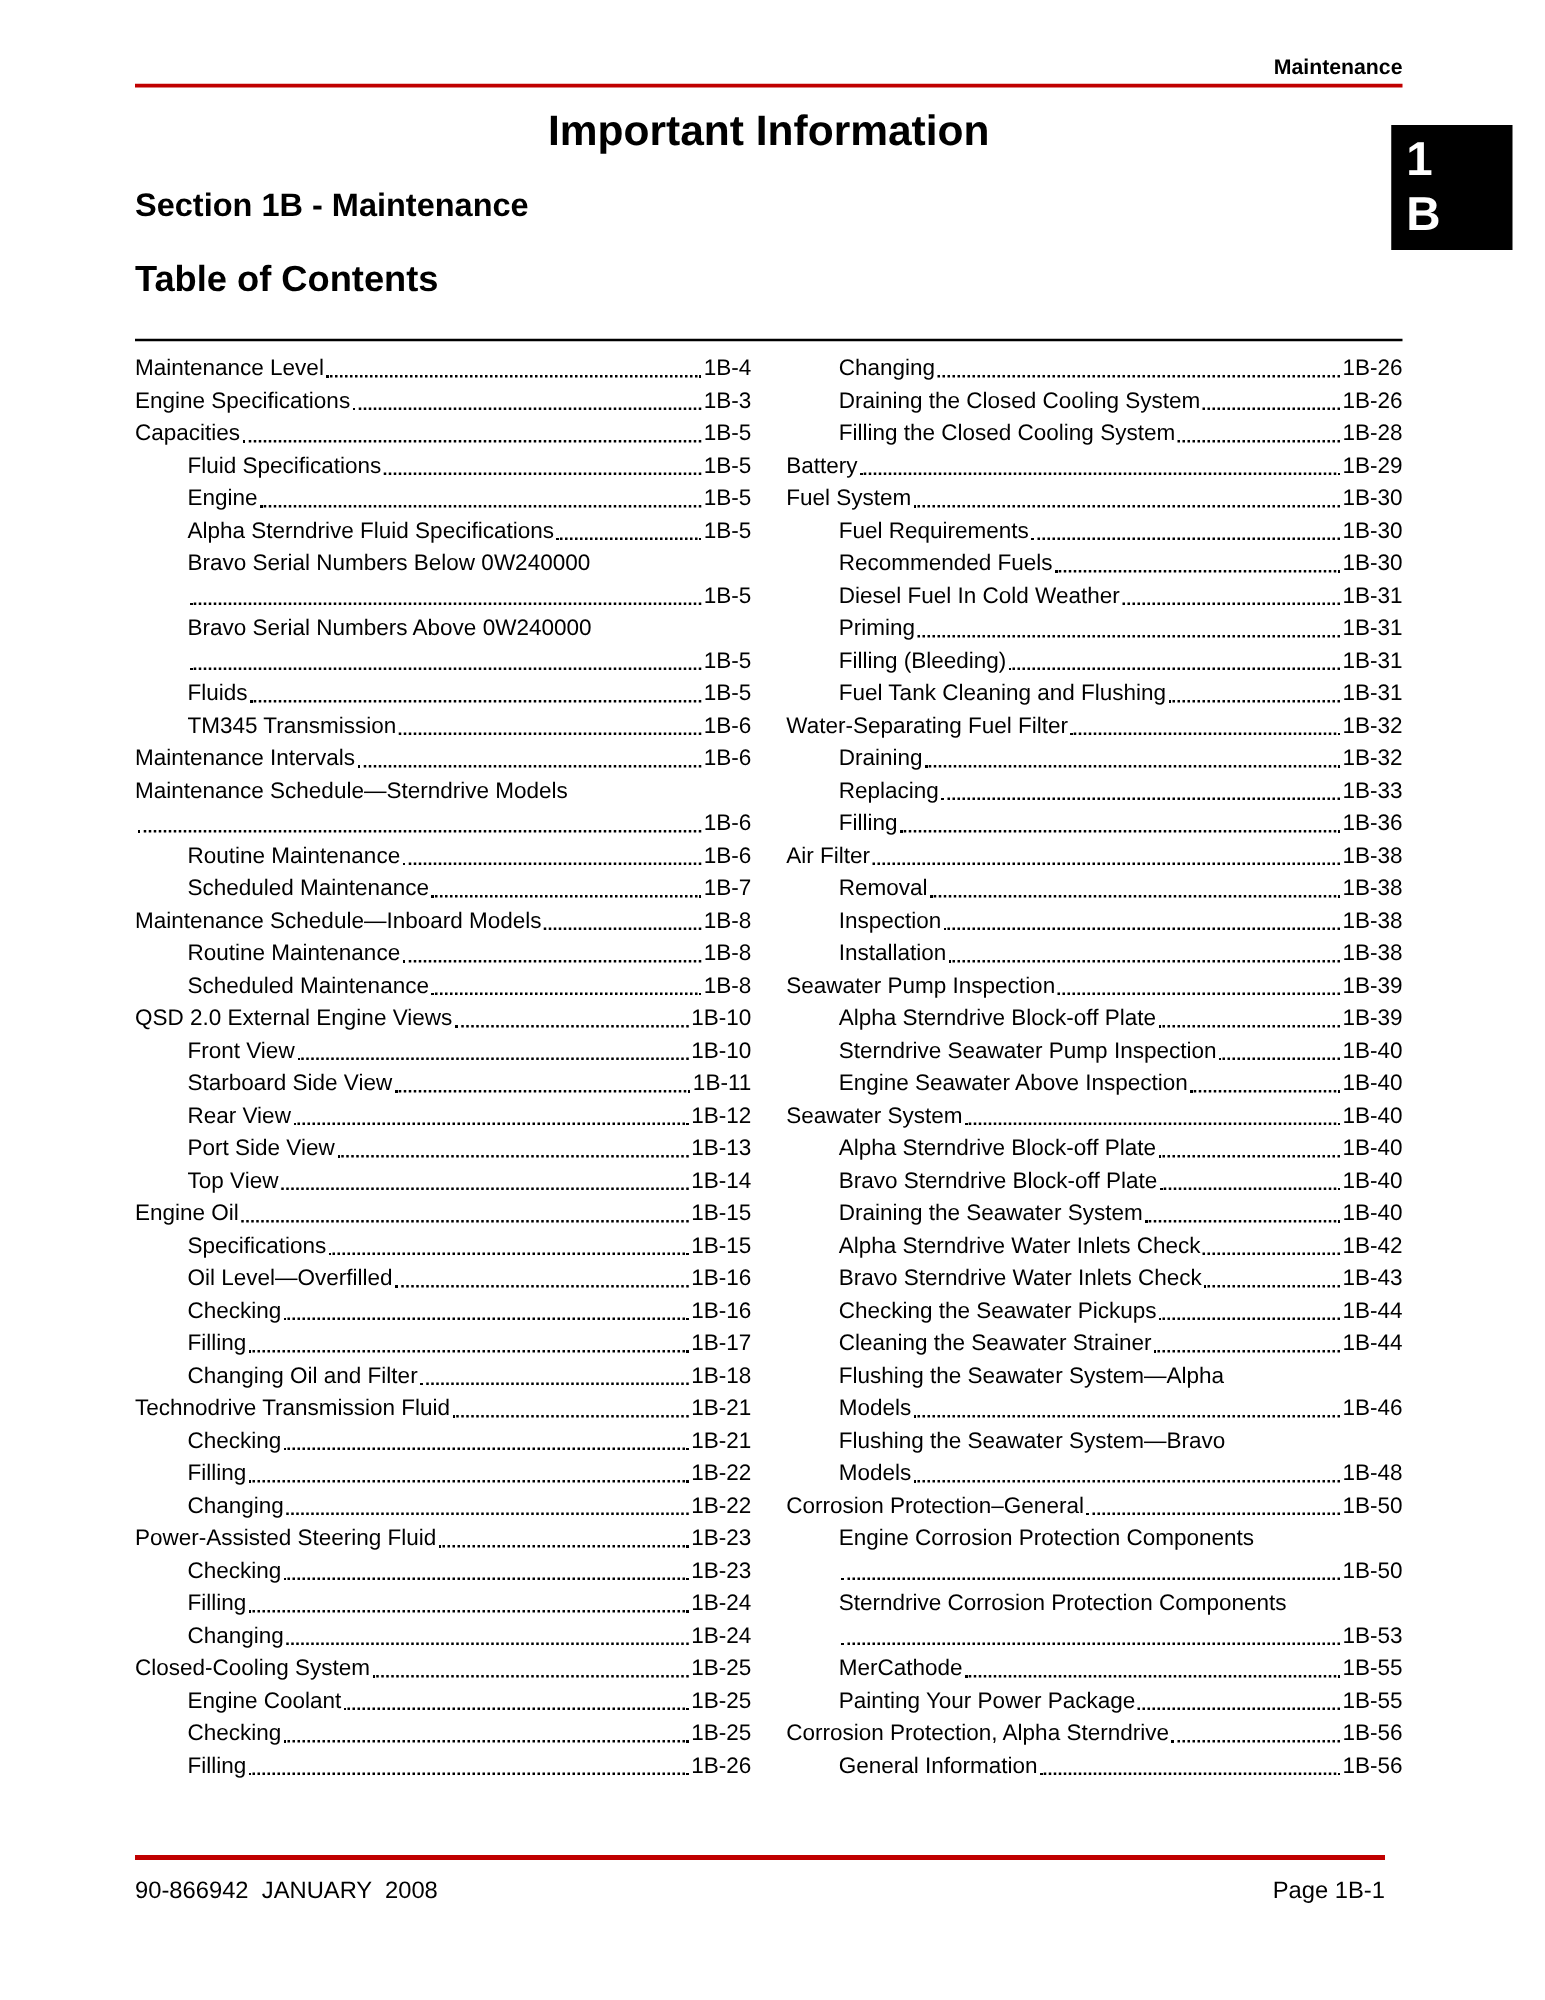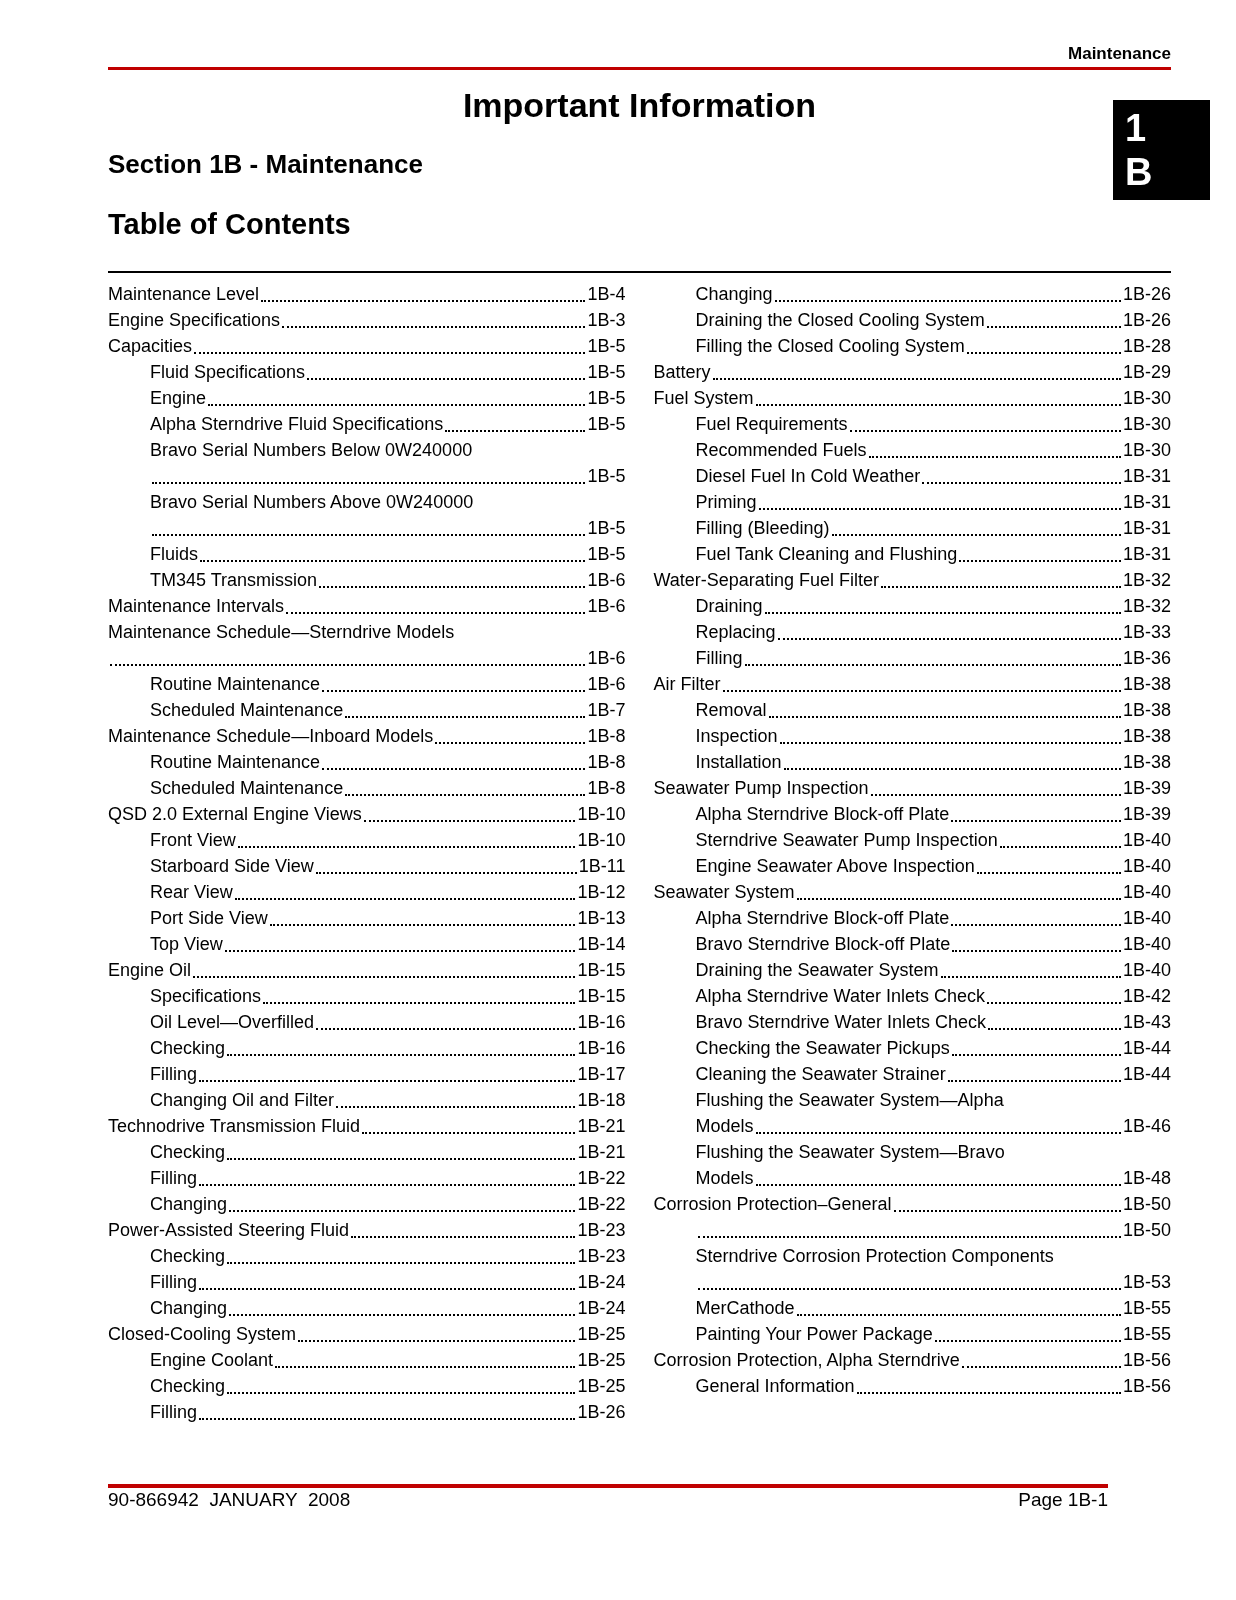--- a/index.html
+++ b/index.html
@@ -1,21 +1,21 @@
 <!DOCTYPE html>
 <html><head>
 <meta charset="utf-8">
 <style>
   html, body { margin:0; padding:0; background:#ffffff; }
   body {
     width:1236px; height:1600px; position:relative;
     font-family:"Liberation Sans", sans-serif; color:#000;
     overflow:hidden;
   }
-  .content { margin:0 65px 0 108px; }
+  .content { margin:0 114px 0 108px; }
   .header-label {
     margin-top:44px; text-align:right;
     font-size:17px; font-weight:bold;
   }
   .top-rule { height:3px; background:#c00000; margin-top:3px; }
   .doc-title { text-align:center; font-size:34px; font-weight:bold; margin-top:16px; }
   .doc-subtitle { text-align:left; font-size:26px; font-weight:bold; margin-top:24px; }
   .toc-heading { font-size:29px; font-weight:bold; margin-top:28px; }
   .divider-rule { height:2px; background:#000; margin-top:30px; }
 
@@ -33,21 +33,21 @@
   .toc-line .lbl { white-space:nowrap; }
   .toc-line .pg { white-space:nowrap; }
   .leader {
     flex:1 1 auto; min-width:10px;
     border-bottom:2px dotted #000;
     align-self:flex-end; margin:0 2px 5px 2px;
   }
 
   .footer { position:absolute; left:108px; right:128px; top:1484px; }
   .footer-rule { height:4px; background:#c00000; }
-  .footer-row { display:flex; justify-content:space-between; margin-top:1px; font-size:19px; }
+  .footer-row { display:flex; justify-content:space-between; margin-top:14px; font-size:19px; }
   .footer-left { white-space:pre; }
 </style>
 </head>
 <body>
 
 <div class="section-tab">
   <div>1</div>
   <div>B</div>
 </div>
 
@@ -595,20 +595,23 @@
           </div>
         </div>
         <div class="toc-entry">
           <div class="toc-line">
             <span class="lbl">Corrosion Protection–General</span>
             <span class="leader"></span>
             <span class="pg">1B-50</span>
           </div>
         </div>
         <div class="toc-entry indent">
+          <div class="toc-line">
+            <span class="lbl">Engine Corrosion Protection Components</span>
+          </div>
           <div class="toc-line">
             <span class="leader"></span>
             <span class="pg">1B-50</span>
           </div>
         </div>
         <div class="toc-entry indent">
           <div class="toc-line">
             <span class="lbl">Sterndrive Corrosion Protection Components</span>
           </div>
           <div class="toc-line">

